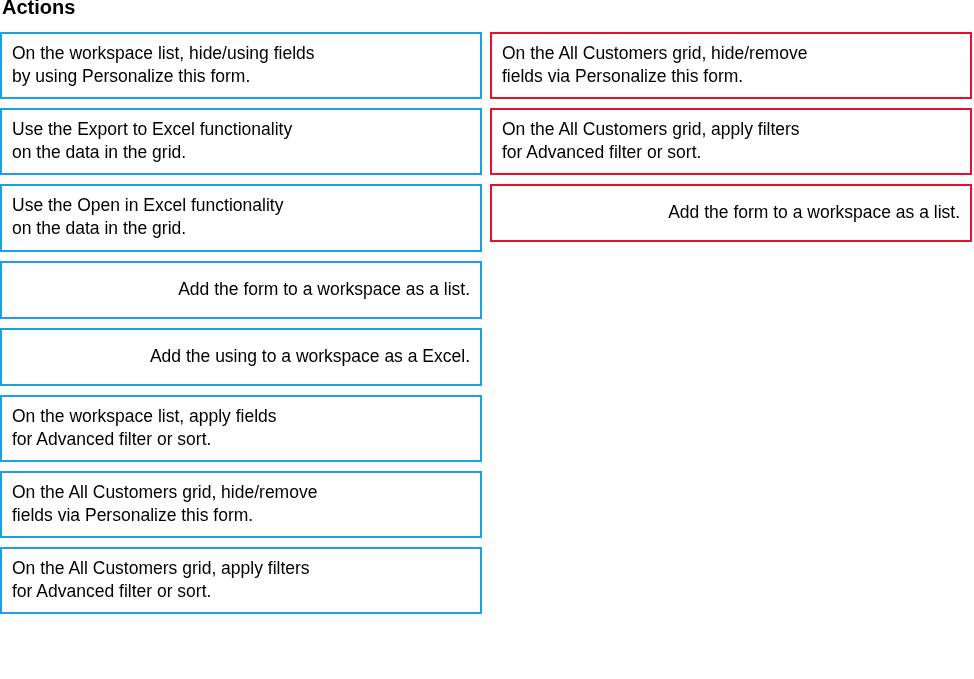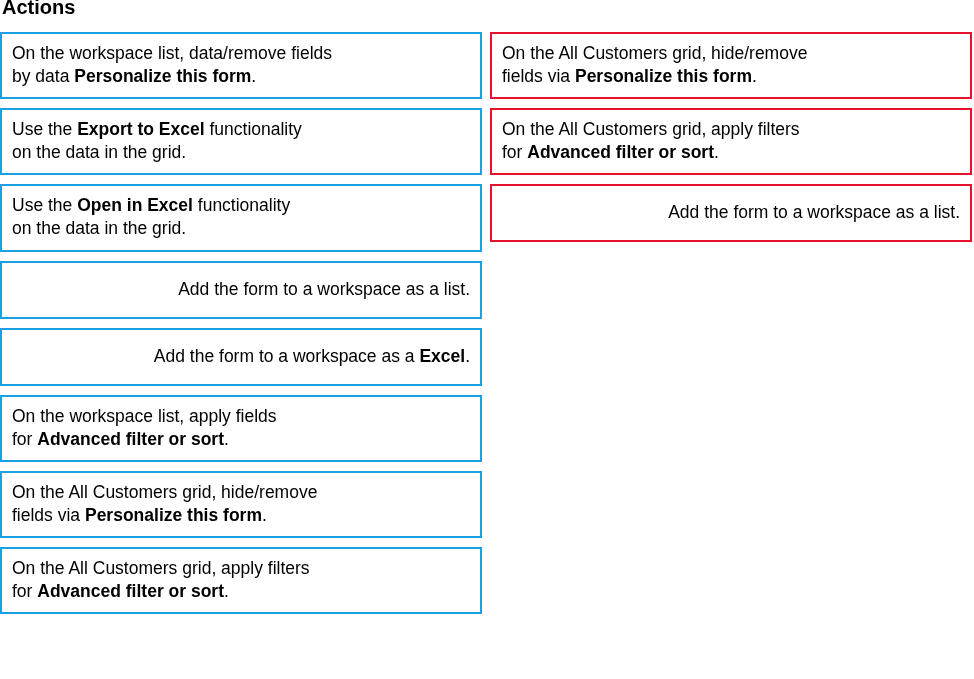--- a/index.html
+++ b/index.html
@@ -53,46 +53,46 @@
   }
   .card.red {
     border-color: #e8112d;
   }
   .card-text {
     font-size: 17.5px;
     line-height: 1.32;
     color: #000000;
   }
   .card-text b {
-    font-weight: bold;
+    font-weight: normal;
   }
   .h-1 { min-height: 66px; }
   .h-single { min-height: 58px; justify-content: flex-end; }
 </style>
 </head>
 <body>
 
 <div class="page">
   <div class="section-title">Actions</div>
 
   <div class="column col-left">
       <div class="card h-1">
-        <div class="card-text"><span>On the workspace list, data/remove fields</span><br><span>by data </span><b>Personalize this form</b><span>.</span></div>
+        <div class="card-text"><span>On the workspace list, hide/using fields</span><br><span>by using </span><b>Personalize this form</b><span>.</span></div>
       </div>
       <div class="card h-1">
         <div class="card-text"><span>Use the </span><b>Export to Excel</b><span> functionality</span><br><span>on the data in the grid.</span></div>
       </div>
       <div class="card h-1">
         <div class="card-text"><span>Use the </span><b>Open in Excel</b><span> functionality</span><br><span>on the data in the grid.</span></div>
       </div>
       <div class="card h-single">
         <div class="card-text"><span>Add the form to a workspace as a list.</span></div>
       </div>
       <div class="card h-single">
-        <div class="card-text"><span>Add the form to a workspace as a </span><b>Excel</b><span>.</span></div>
+        <div class="card-text"><span>Add the using to a workspace as a </span><b>Excel</b><span>.</span></div>
       </div>
       <div class="card h-1">
         <div class="card-text"><span>On the workspace list, apply fields</span><br><span>for </span><b>Advanced filter or sort</b><span>.</span></div>
       </div>
       <div class="card h-1">
         <div class="card-text"><span>On the All Customers grid, hide/remove</span><br><span>fields via </span><b>Personalize this form</b><span>.</span></div>
       </div>
       <div class="card h-1">
         <div class="card-text"><span>On the All Customers grid, apply filters</span><br><span>for </span><b>Advanced filter or sort</b><span>.</span></div>
       </div>

